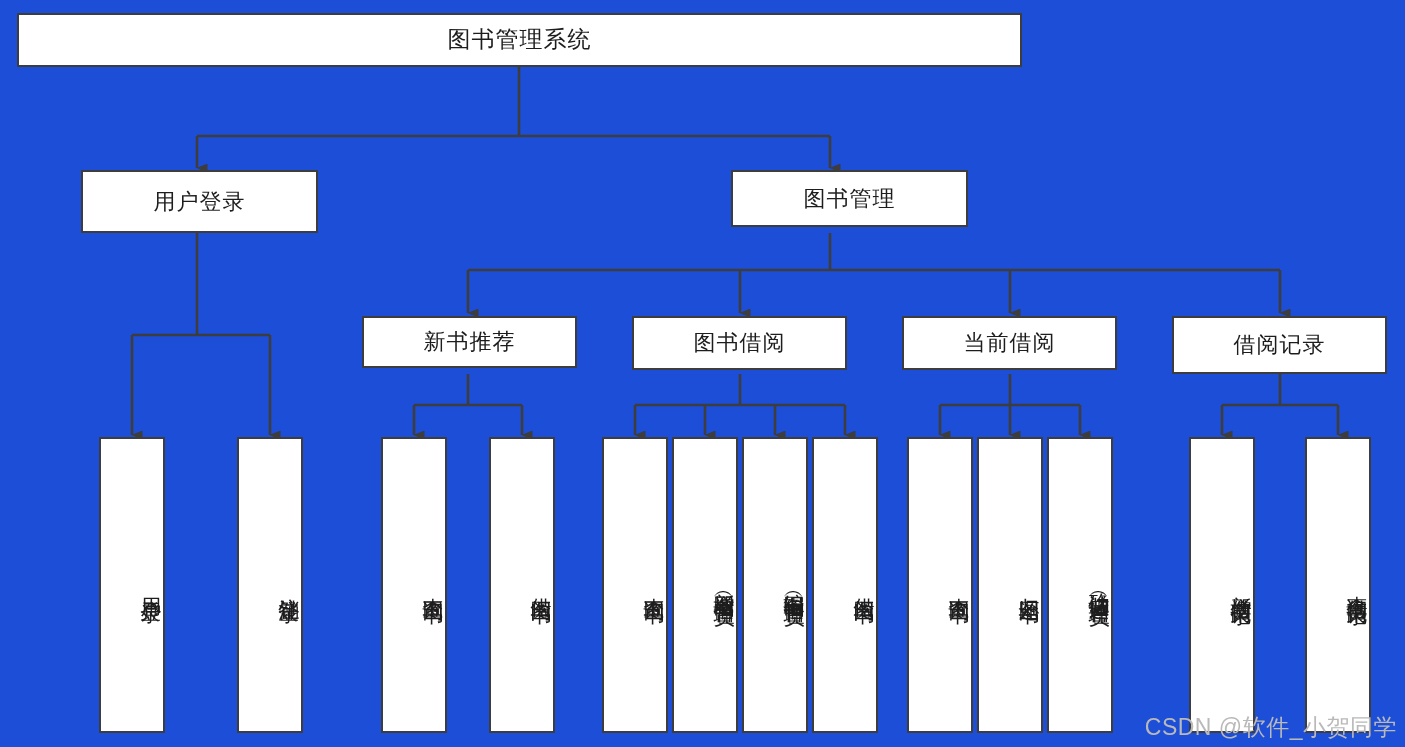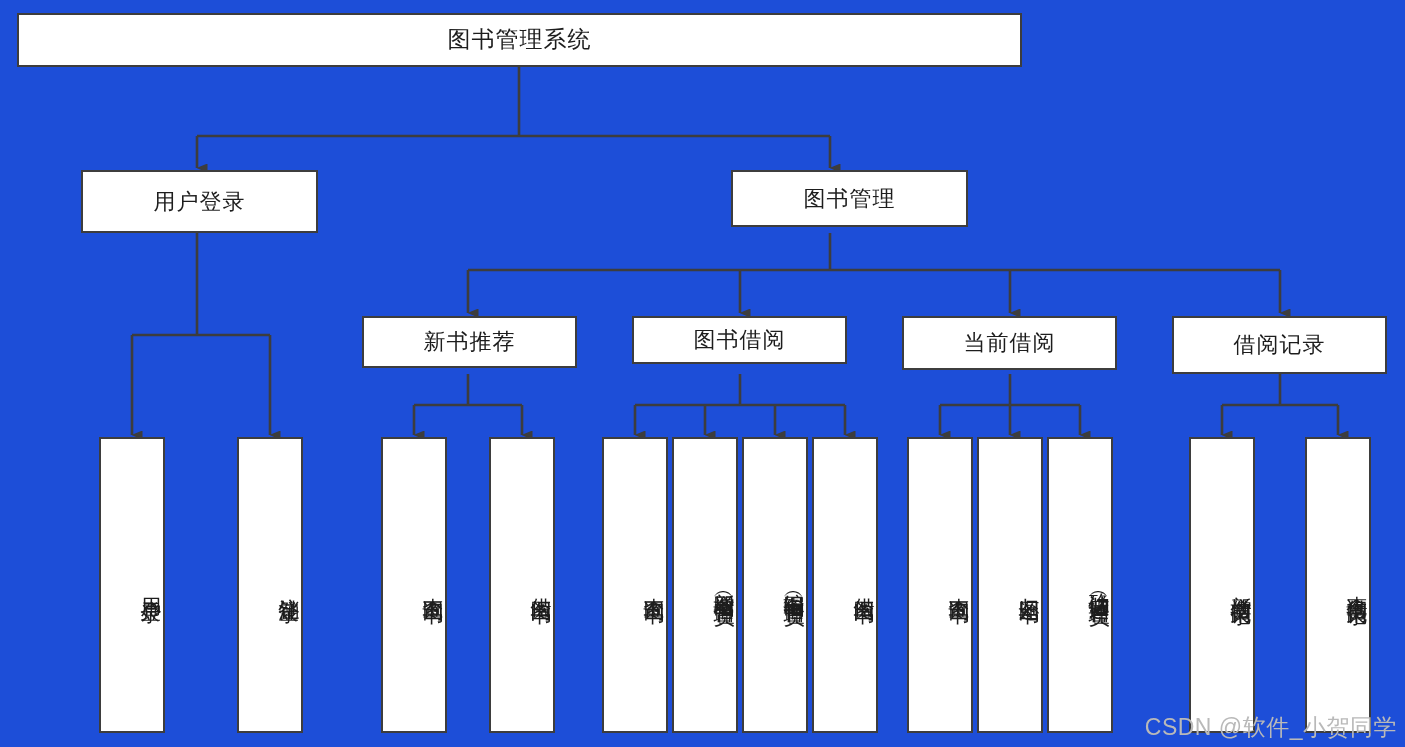--- a/index.html
+++ b/index.html
@@ -131,21 +131,21 @@
   <div class="node h" style="left:81px; top:170px; width:237px; height:63px;">
     <span>用户登录</span>
   </div>
   <div class="node h" style="left:711px; top:170px; width:237px; height:57px;margin-left:20px;">
     <span>图书管理</span>
   </div>
 
   <div class="node h" style="left:362px; top:316px; width:215px; height:52px;">
     <span>新书推荐</span>
   </div>
-  <div class="node h" style="left:632px; top:316px; width:215px; height:48px;">
+  <div class="node h" style="left:632px; top:316px; width:215px; height:54px;">
     <span>图书借阅</span>
   </div>
   <div class="node h" style="left:902px; top:316px; width:215px; height:54px;">
     <span>当前借阅</span>
   </div>
   <div class="node h" style="left:1172px; top:316px; width:215px; height:58px;">
     <span>借阅记录</span>
   </div>
 
   <div class="node v" style="left:99px; top:437px; width:66px; height:296px;">

